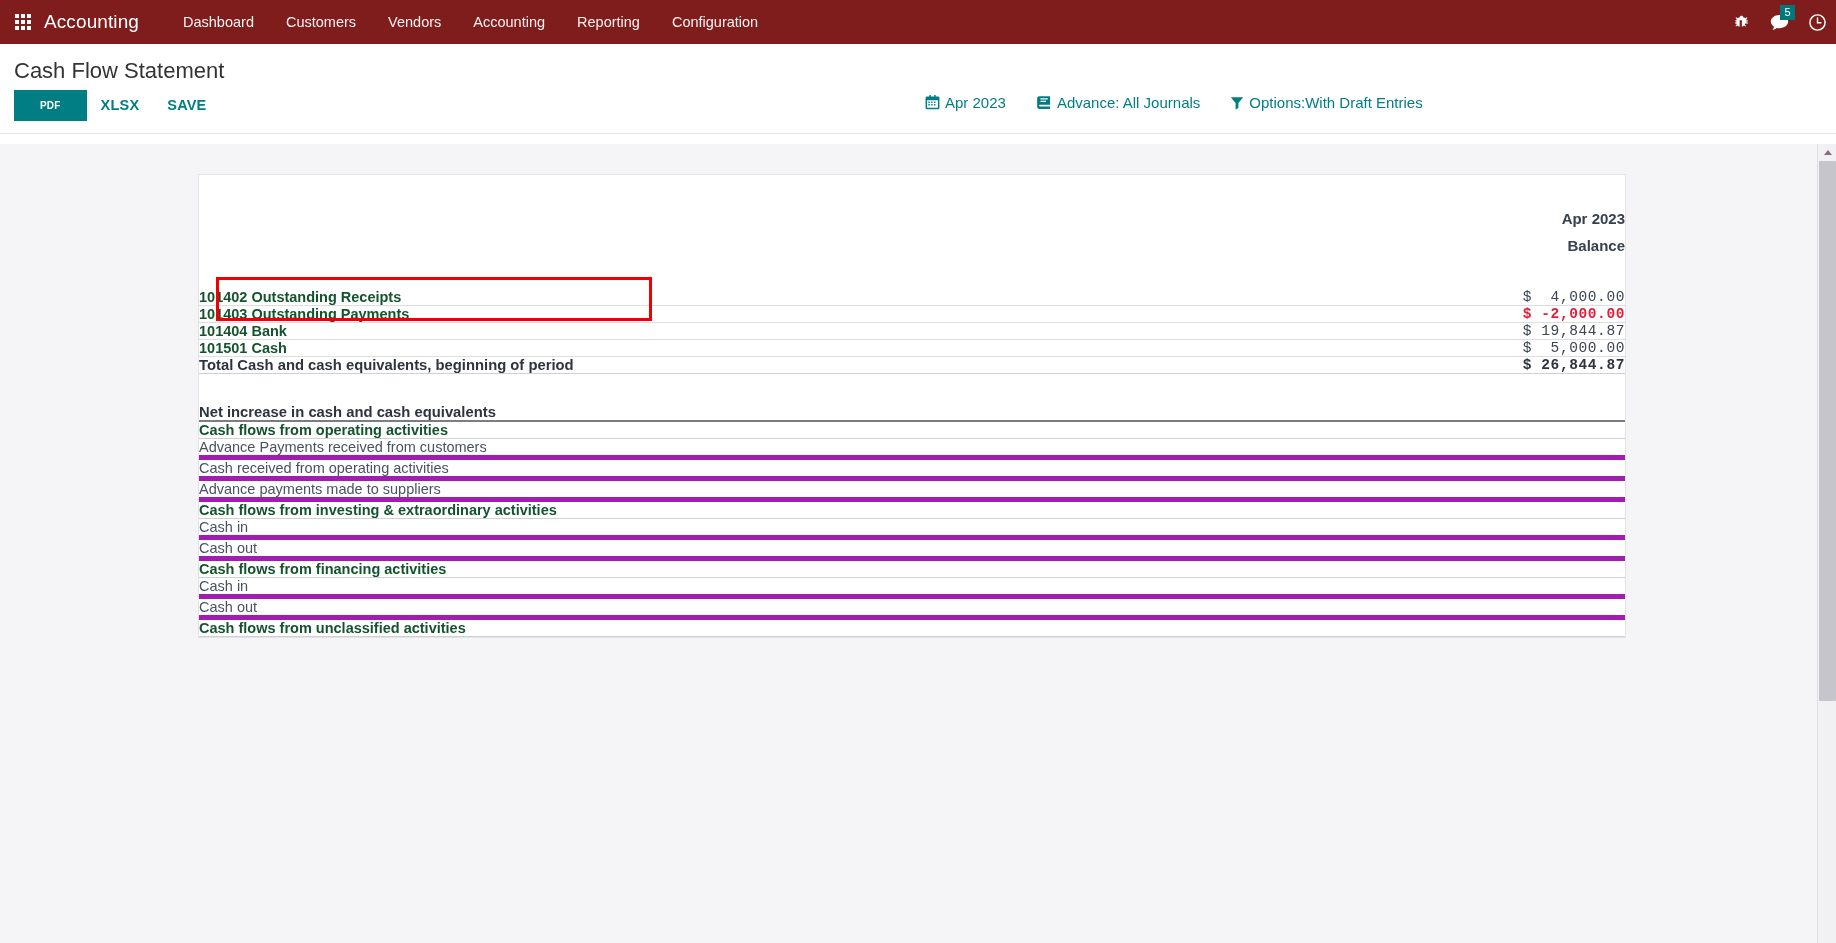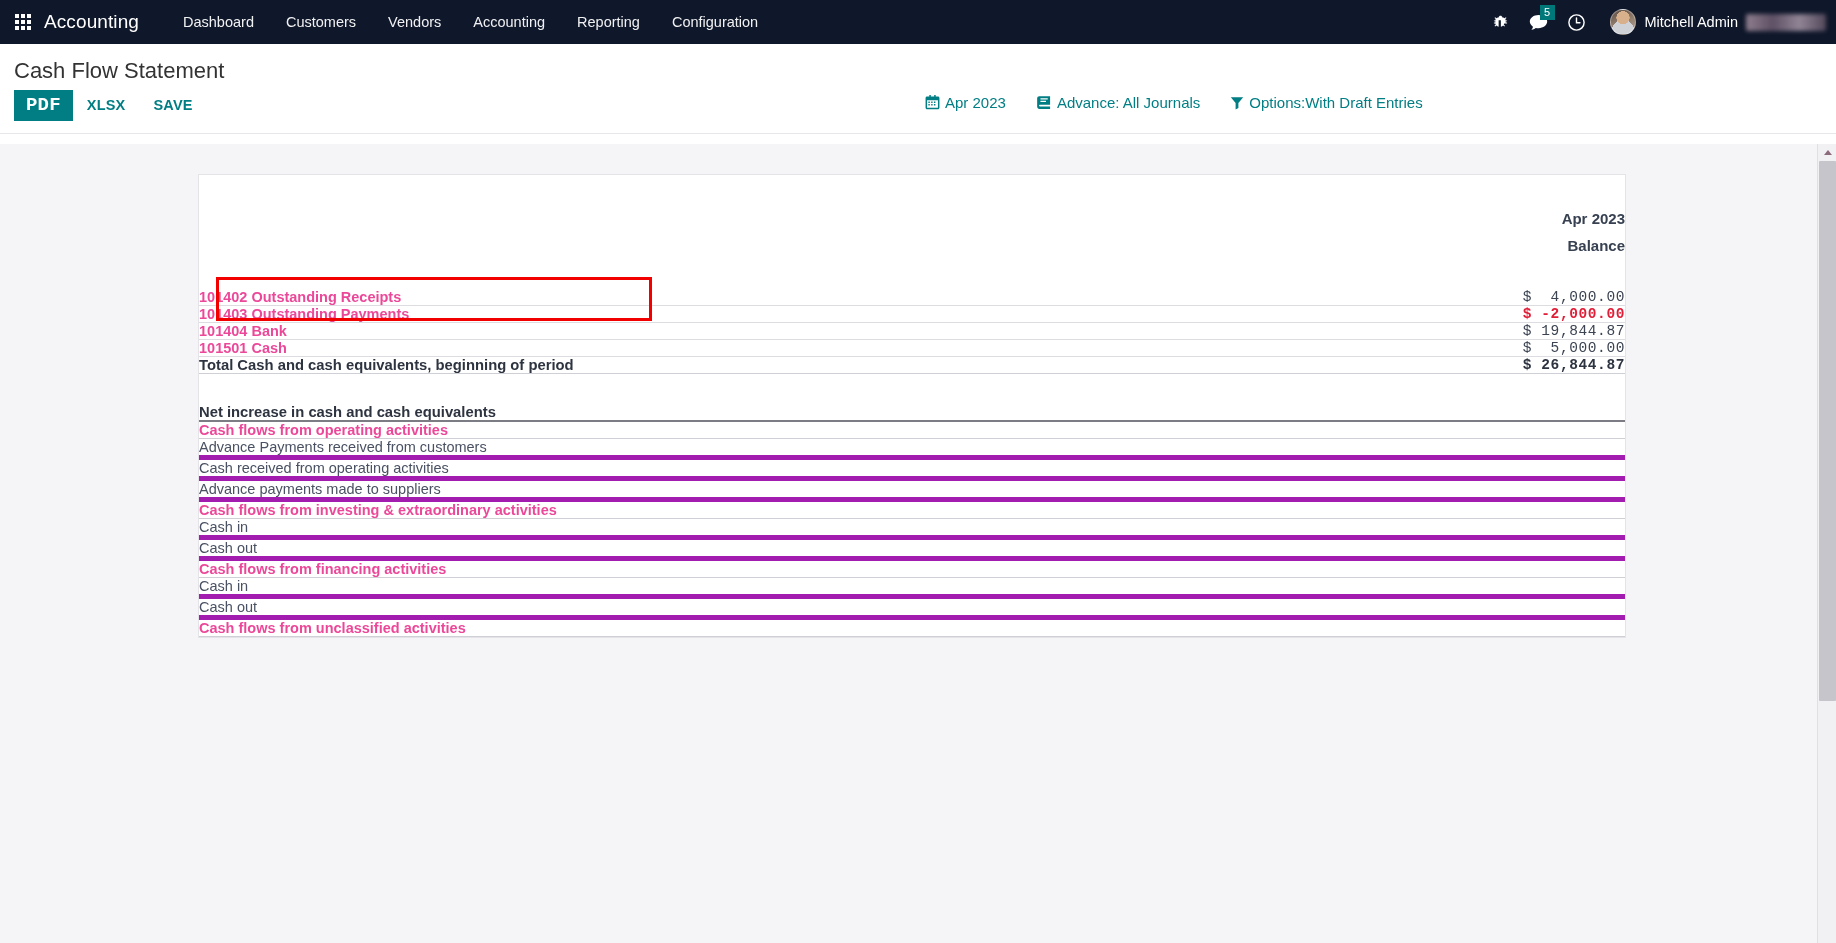--- a/index.html
+++ b/index.html
@@ -7,21 +7,21 @@
     width: 1836px; height: 943px;
     overflow: hidden;
     background: #ffffff;
     font-family: "Liberation Sans", sans-serif;
     -webkit-font-smoothing: antialiased;
   }
 
   
   .navbar {
     height: 44px;
-    background: #0f172a;
+    background: #7f1d1d;
     display: flex;
     align-items: center;
     color: #ffffff;
     position: relative;
     z-index: 30;
   }
   .apps-grid {
     width: 34px; height: 44px;
     display: flex; align-items: center; justify-content: center;
     margin-left: 6px;
@@ -132,28 +132,27 @@
   .cp-row {
     display: flex;
     align-items: center;
     padding: 4px 0 12px 14px;
     position: relative;
     min-height: 42px;
   }
   .btn-pdf {
     background: #017e84;
     color: #ffffff;
-    font-size: 19px;
+    font-size: 10px;
     font-weight: 700;
-    padding: 7px 12px;
+    padding: 7px 26px;
     border: none;
     line-height: 17px;
     cursor: pointer;
     letter-spacing: .2px;
-    font-family: Liberation Mono, monospace;
   }
   .btn-link {
     background: transparent;
     border: none;
     color: #017e84;
     font-size: 14.5px;
     font-weight: 700;
     padding: 7px 14px;
     cursor: pointer;
     line-height: 17px;
@@ -229,21 +228,21 @@
   }
   .val.neg { color: #e01e37; font-weight: 700; }
   .val.bold { font-weight: 700; color: #2d3440; }
 
   tr.line > td { border-bottom: 1px solid #dcdce1; }
   tr.line-strong > td { border-bottom: 2px solid #7c7c85; }
   tr.line-light > td { border-bottom: 5px solid #a21caf; }
   tr.line-mid > td { border-bottom: 1px solid #cfcfd6; }
 
   .sect-title { font-weight: 700; color: #2d3440; font-size: 14.8px; }
-  .sub-title { font-weight: 700; color: #ec4899; font-size: 14.5px; }
+  .sub-title { font-weight: 700; color: #14532d; font-size: 14.5px; }
   .leaf-title { font-weight: 400; color: #495162; font-size: 14.5px; }
 
   
   .ind0 { padding-left: 22px; }
   .ind1 { padding-left: 40px; }
   .ind2 { padding-left: 62px; }
   .ind3 { padding-left: 84px; }
 
   
   .highlight-box {
@@ -338,25 +337,20 @@
         <path d="M10 1C4.9 1 .8 4.1.8 8c0 2.2 1.3 4.1 3.3 5.4-.1 1-.6 2.3-1.6 3.3 0 0 2.6-.3 4.6-2 .9.2 1.9.3 2.9.3 5.1 0 9.2-3.1 9.2-7S15.1 1 10 1z"></path>
       </svg>
       <span class="badge-count">5</span>
     </div>
     <div class="nav-icon">
       <svg width="19" height="19" viewBox="0 0 20 20" aria-hidden="true">
         <circle cx="10" cy="10" r="8" fill="none" stroke="#fff" stroke-width="1.5"></circle>
         <path d="M10 5.2v5h3.6" fill="none" stroke="#fff" stroke-width="1.5" stroke-linecap="round"></path>
       </svg>
     </div>
-    <div class="user-block">
-      <div class="avatar"></div>
-      <span class="user-name">Mitchell Admin</span>
-      <span class="blurred-tag"></span>
-    </div>
   </div>
 </div>
 
 <div class="control-panel">
   <div class="cp-title">Cash Flow Statement</div>
   <div class="cp-row">
     <button class="btn-pdf">PDF</button>
     <button class="btn-link">XLSX</button>
     <button class="btn-link">SAVE</button>
 

